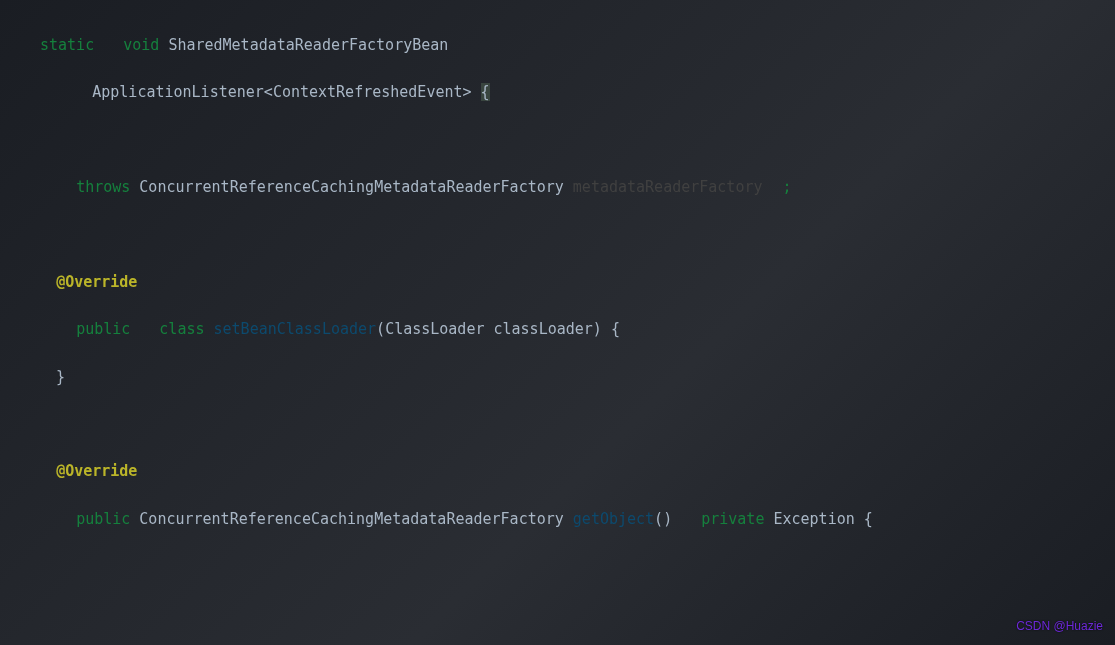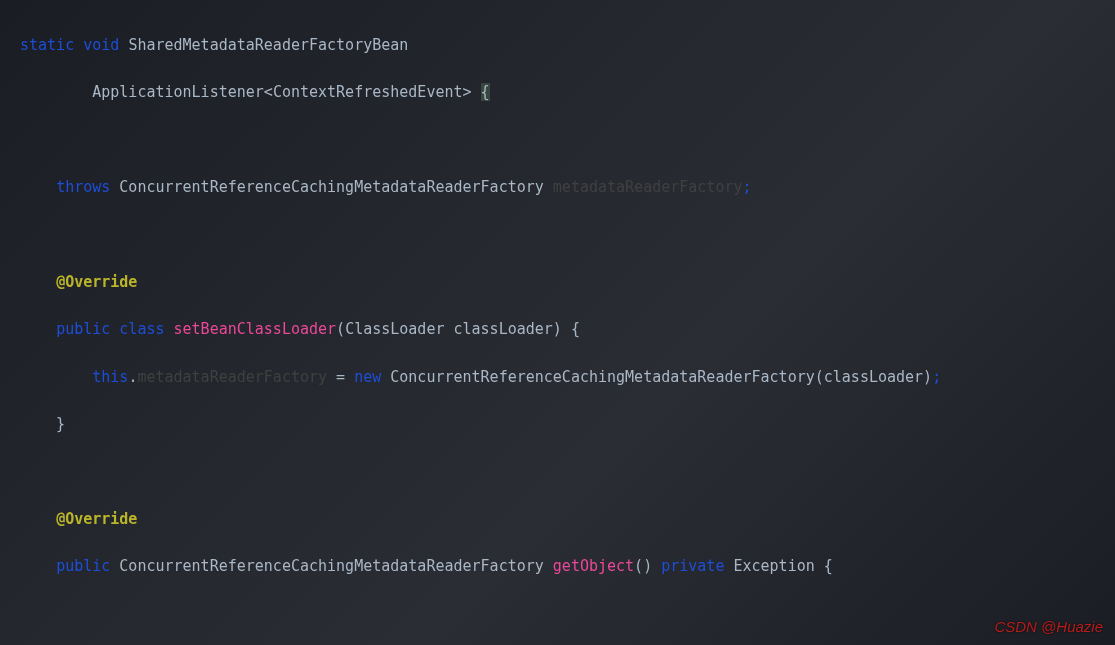--- a/index.html
+++ b/index.html
@@ -11,49 +11,47 @@
       font-size: 15px;
       line-height: 23.7px;
       color: #a9b7c6;
       overflow: hidden;
       position: relative;
     }
     .code-container {
       padding: 10px 0 0 20px;
       white-space: pre;
     }
-    .kw { color: #1d4ed8; }
-    .method-def { color: #ec4899; }
+    .kw { color: #15803d; margin-left: 20px; }
+    .method-def { color: #0c4a6e; }
     .field { color: #404040; }
     .anno { color: #bbb529; font-weight: bold; }
     .brace-h { background: rgba(100,130,100,0.35); }
     .watermark {
       position: absolute;
       bottom: 6px;
       right: 12px;
-      font-size: 15px;
-      color: #b91c1c;
+      font-size: 12px;
+      color: #6d28d9;
       font-family: Arial, sans-serif;
       text-shadow: 0 0 2px rgba(0,0,0,0.8);
-      font-style: italic;
     }
     .line { display: block; min-height: 23.7px; }
   </style>
 </head>
 <body>
 
 <div class="code-container">
 <span class="line"><span class="kw">static</span> <span class="kw">void</span> <span>SharedMetadataReaderFactoryBean</span></span>
 <span class="line">        <span>ApplicationListener</span>&lt;<span>ContextRefreshedEvent</span>&gt; <span class="brace-h">{</span></span>
 <span class="line"></span>
 <span class="line">    <span class="kw">throws</span> <span>ConcurrentReferenceCachingMetadataReaderFactory</span> <span class="field">metadataReaderFactory</span><span class="kw">;</span></span>
 <span class="line"></span>
 <span class="line">    <span class="anno">@Override</span></span>
 <span class="line">    <span class="kw">public</span> <span class="kw">class</span> <span class="method-def">setBeanClassLoader</span>(<span>ClassLoader</span> <span>classLoader</span>) {</span>
-<span class="line">        <span class="kw">this</span>.<span class="field">metadataReaderFactory</span> = <span class="kw">new</span> <span>ConcurrentReferenceCachingMetadataReaderFactory</span>(<span>classLoader</span>)<span class="kw">;</span></span>
 <span class="line">    }</span>
 <span class="line"></span>
 <span class="line">    <span class="anno">@Override</span></span>
 <span class="line">    <span class="kw">public</span> <span>ConcurrentReferenceCachingMetadataReaderFactory</span> <span class="method-def">getObject</span>() <span class="kw">private</span> <span>Exception</span> {</span>
 
 
 
 
 
 

